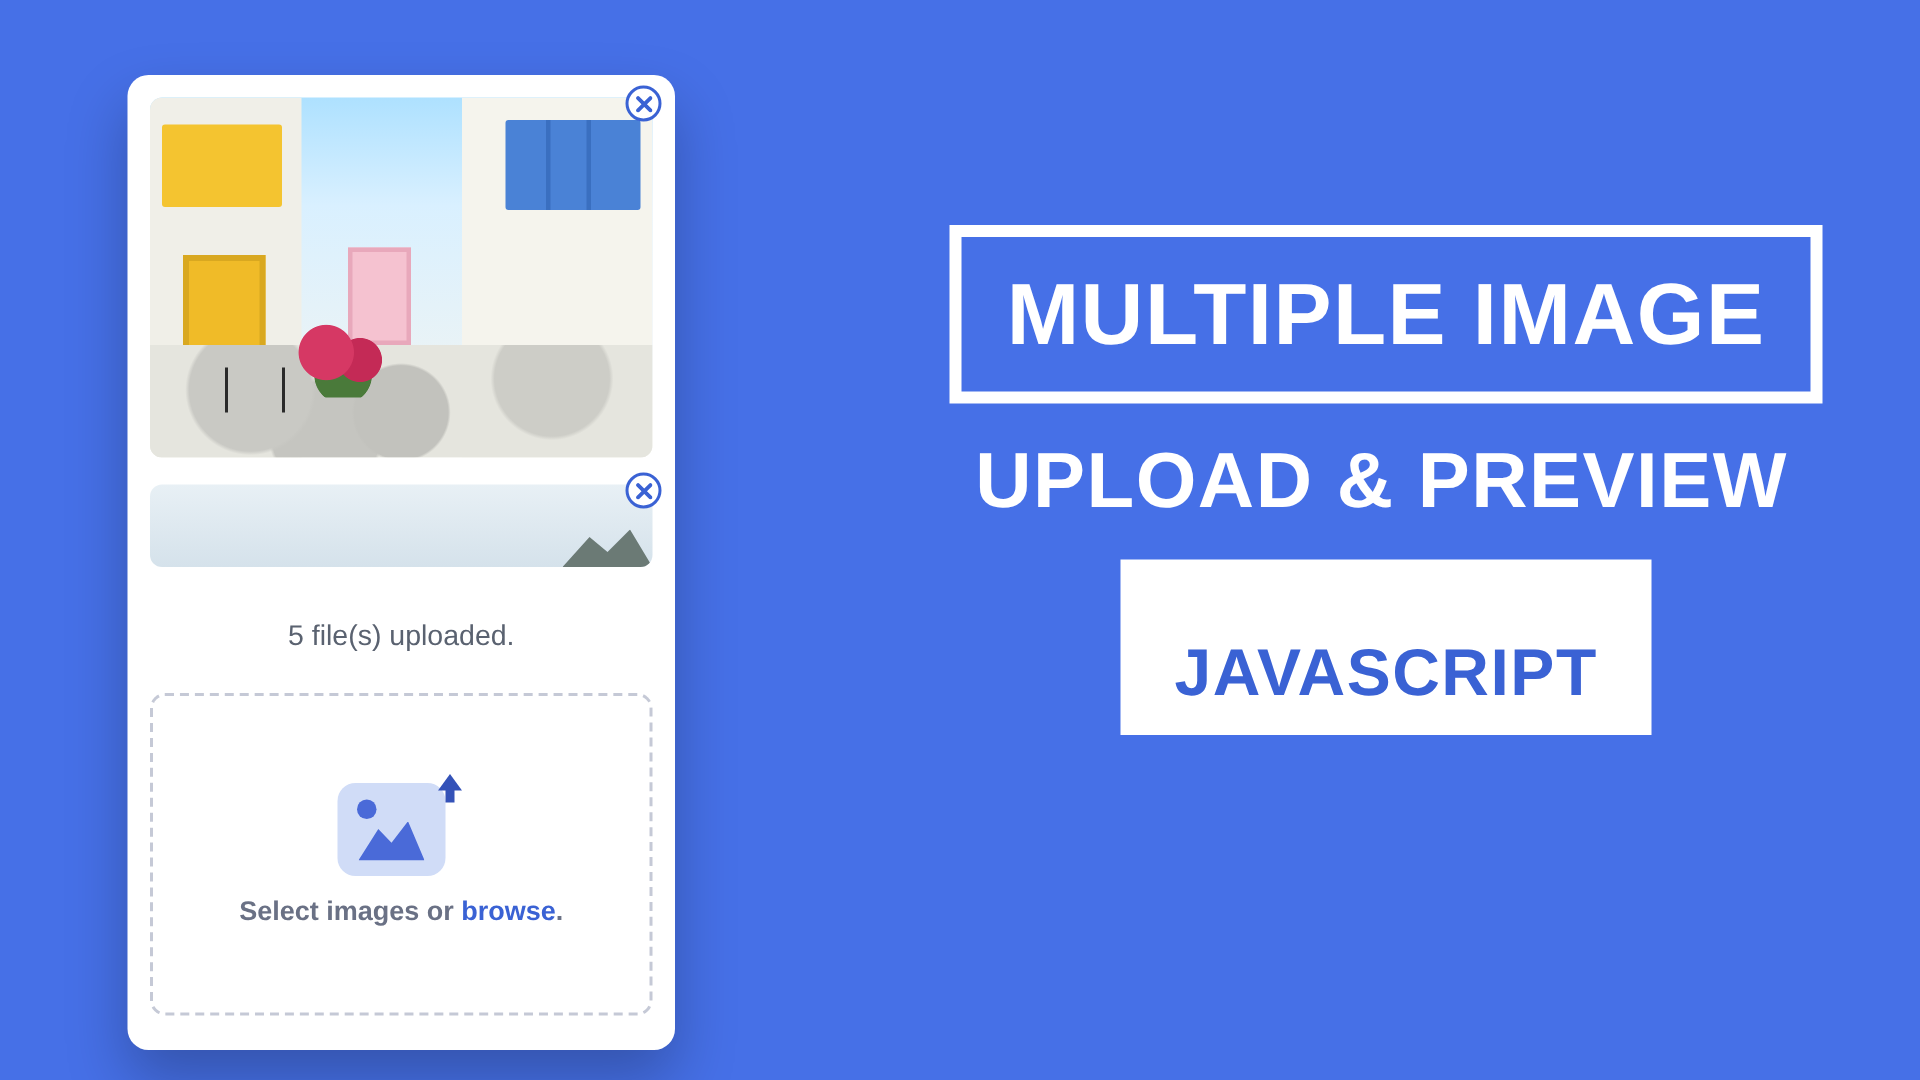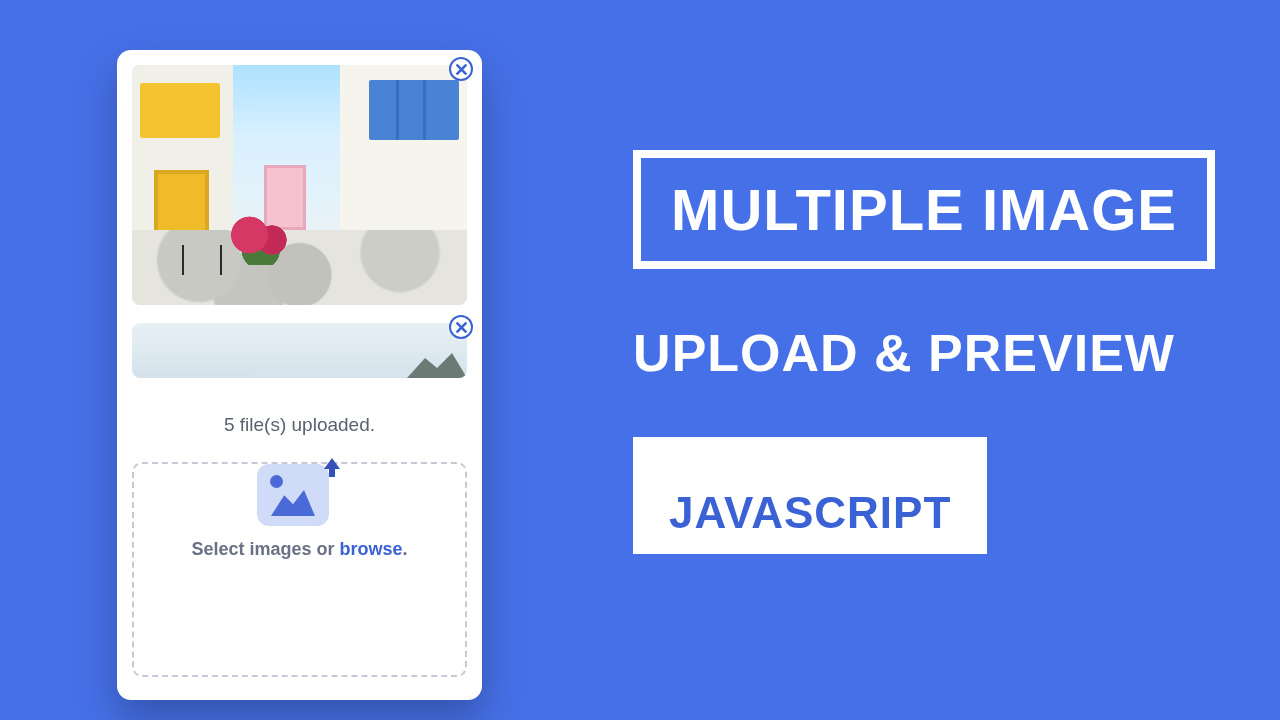--- a/index.html
+++ b/index.html
@@ -16,21 +16,20 @@
       left: 85px;
       top: 50px;
       width: 365px;
       height: 650px;
       background: #fff;
       border-radius: 14px;
       box-shadow: 0 20px 40px rgba(0,0,0,0.25);
       padding: 15px;
       display: flex;
       flex-direction: column;
-      margin-left: 32px;
     }
     .preview-area {
       flex: 0 0 auto;
     }
     .preview-item {
       position: relative;
       margin-bottom: 18px;
     }
     .preview-img {
       width: 100%;
@@ -149,21 +148,21 @@
       font-weight: 500;
       margin: 18px 0 26px 0;
     }
     .dropzone {
       border: 2px dashed #c5c9d6;
       border-radius: 10px;
       height: 215px;
       display: flex;
       flex-direction: column;
       align-items: center;
-      justify-content: flex-start;
+      justify-content: center;
       cursor: pointer;
     }
     .upload-icon {
       width: 85px;
       height: 75px;
       position: relative;
     }
     .upload-icon-bg {
       width: 72px;
       height: 62px;
@@ -223,22 +222,22 @@
       color: #3a62d4;
       font-weight: 700;
     }
     
     .headline-area {
       position: absolute;
       right: 65px;
       top: 150px;
       display: flex;
       flex-direction: column;
-      align-items: flex-start;
-      gap: 54px;
+      align-items: center;
+      gap: 22px;
     }
     .boxed-title {
       border: 8px solid #fff;
       padding: 18px 30px;
       display: inline-block;
     }
     .boxed-title-text {
       color: #fff;
       font-size: 58px;
       font-weight: 800;

